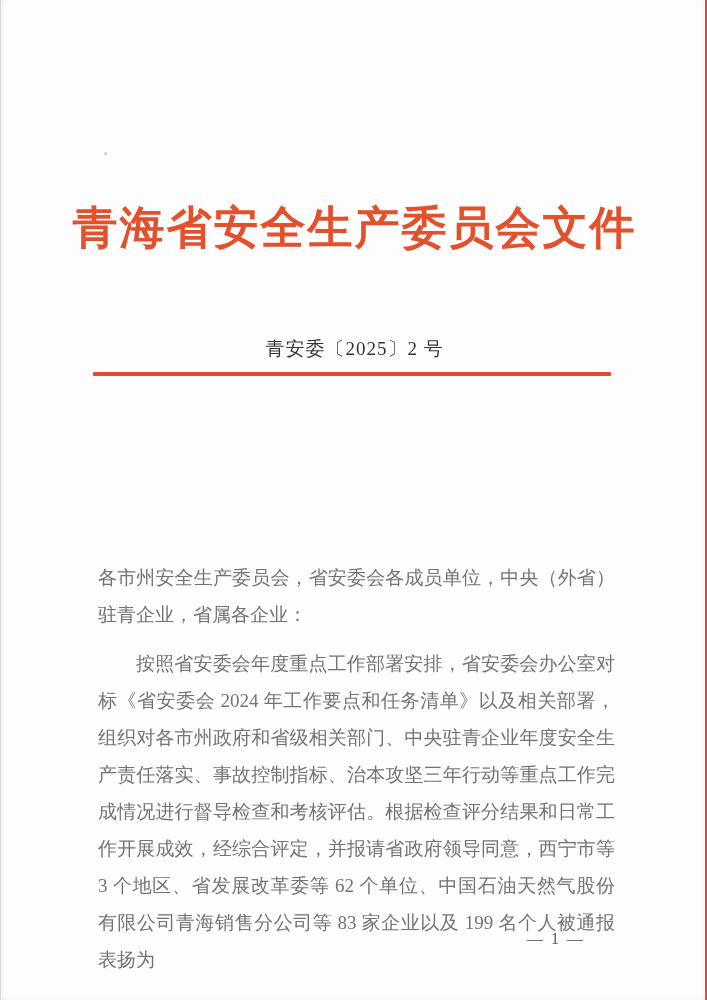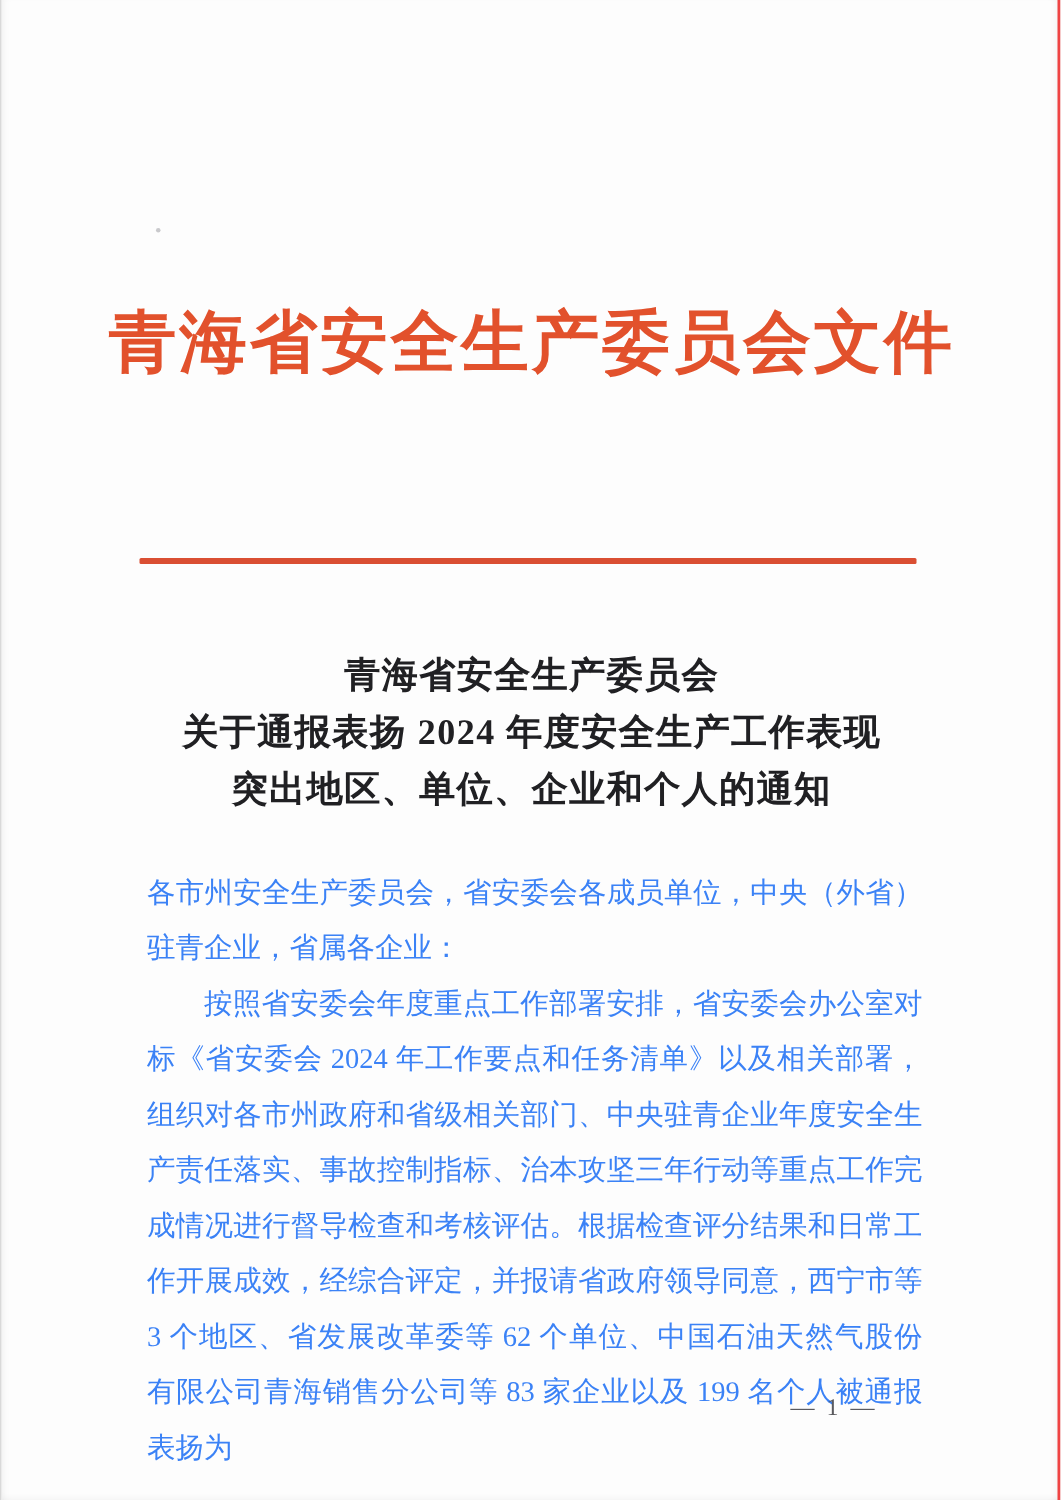--- a/index.html
+++ b/index.html
@@ -75,31 +75,32 @@
     font-size: 24px;
     font-weight: bold;
     line-height: 38px;
     letter-spacing: 1px;
     white-space: nowrap;
   }
 
   
   .body-text {
     position: absolute;
-    top: 577px;
+    top: 559px;
     left: 97px;
     width: 517px;
     font-size: 19px;
     line-height: 37px;
-    color: #3b82f6;
+    color: #737373;
     text-align: justify;
     text-justify: inter-character;
   }
   .body-text p.indent {
     text-indent: 2em;
+    margin-top: 12px;
   }
 
   
   .page-number {
     position: absolute;
     top: 930px;
     left: 500px;
     width: 110px;
     text-align: center;
     font-size: 16px;
@@ -121,28 +122,24 @@
 </style>
 </head>
 <body>
 
 <div class="page">
 
   <div class="scan-speck"></div>
 
   <div class="header-title">青海省安全生产委员会文件</div>
 
+  <div class="doc-number">青安委〔2025〕2 号</div>
 
   <div class="red-rule"></div>
 
-  <div class="doc-title">
-    <div class="title-line">青海省安全生产委员会</div>
-    <div class="title-line">关于通报表扬 2024 年度安全生产工作表现</div>
-    <div class="title-line">突出地区、单位、企业和个人的通知</div>
-  </div>
 
   <div class="body-text">
     <p>各市州安全生产委员会，省安委会各成员单位，中央（外省）驻青企业，省属各企业：</p>
     <p class="indent">按照省安委会年度重点工作部署安排，省安委会办公室对标《省安委会 2024 年工作要点和任务清单》以及相关部署，组织对各市州政府和省级相关部门、中央驻青企业年度安全生产责任落实、事故控制指标、治本攻坚三年行动等重点工作完成情况进行督导检查和考核评估。根据检查评分结果和日常工作开展成效，经综合评定，并报请省政府领导同意，西宁市等 3 个地区、省发展改革委等 62 个单位、中国石油天然气股份有限公司青海销售分公司等 83 家企业以及 199 名个人被通报表扬为</p>
   </div>
 
   <div class="page-number">— 1 —</div>
 
 </div>
 

